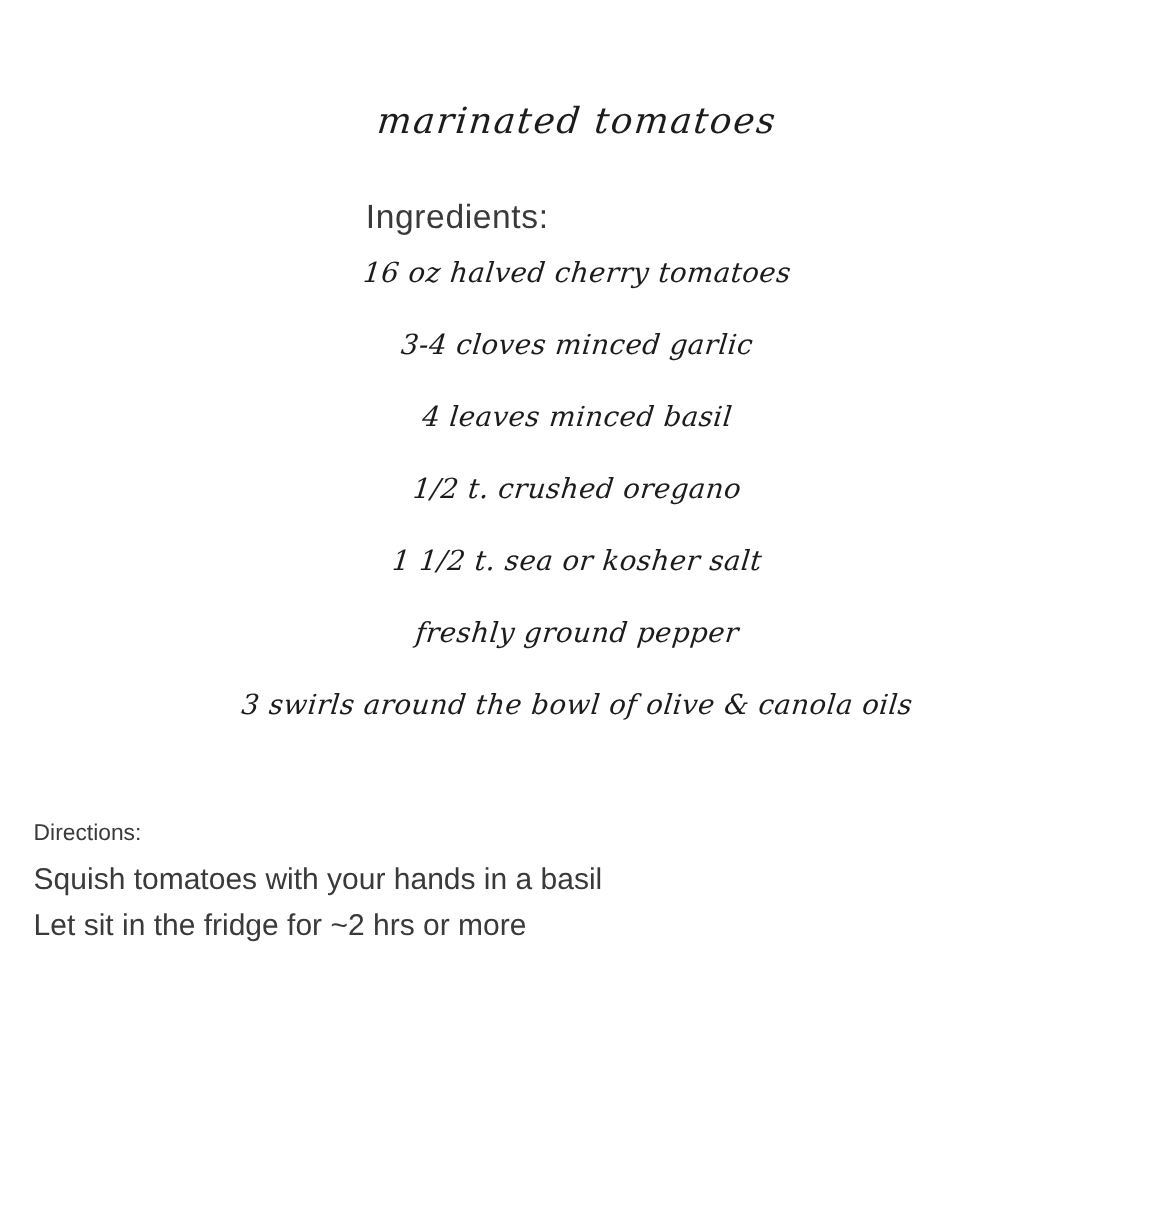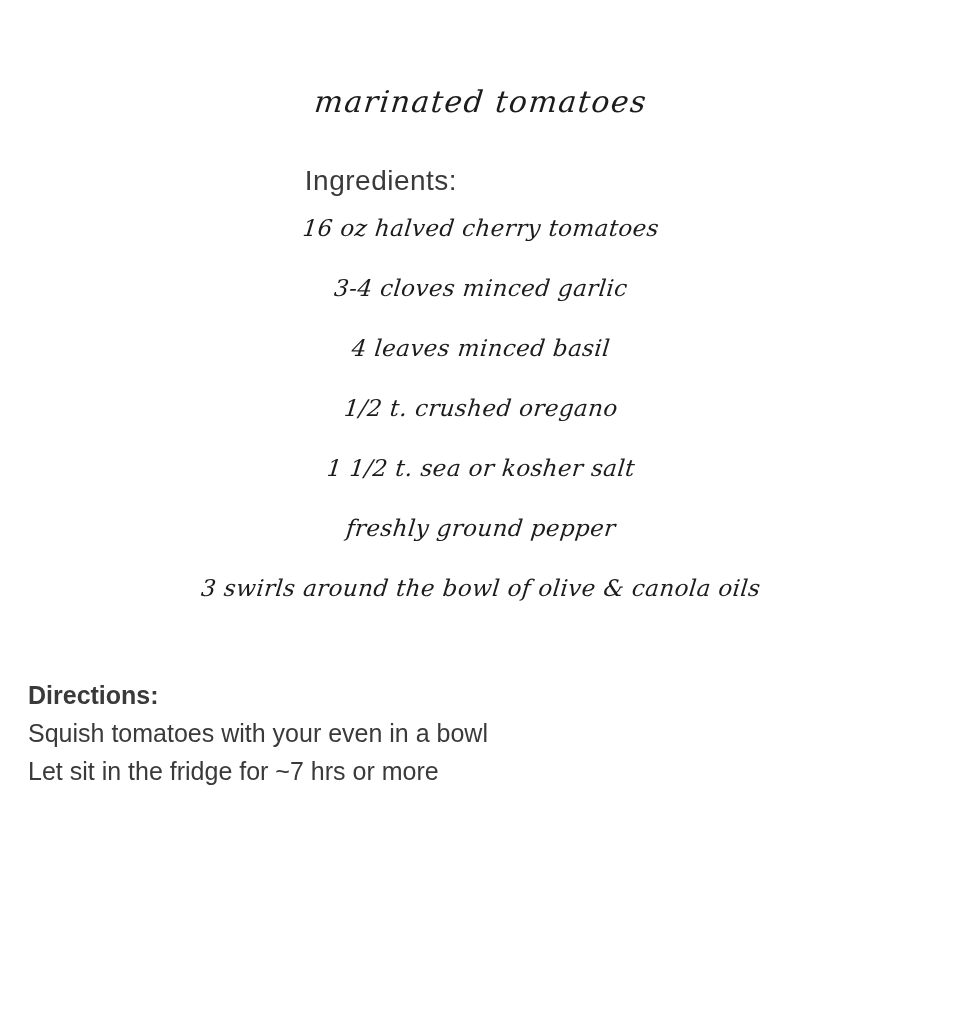--- a/index.html
+++ b/index.html
@@ -78,22 +78,22 @@
 
   .directions-block {
     position: absolute;
     top: 676px;
     left: 28px;
     width: 900px;
   }
 
   .directions-heading {
     font-family: "Liberation Sans", sans-serif;
-    font-weight: 700;
-    font-size: 25px;
+    font-weight: 400;
+    font-size: 19px;
     color: #3a3a3a;
     line-height: 38px;
   }
 
   .directions-list {
     margin: 0;
     padding: 0;
     list-style: none;
   }
 
@@ -121,18 +121,18 @@
     <li class="ingredient-item">4 leaves minced basil</li>
     <li class="ingredient-item">1/2 t. crushed oregano</li>
     <li class="ingredient-item">1 1/2 t. sea or kosher salt</li>
     <li class="ingredient-item">freshly ground pepper</li>
     <li class="ingredient-item">3 swirls around the bowl of olive &amp; canola oils</li>
   </ul>
 
   <div class="directions-block">
     <div class="directions-heading">Directions:</div>
     <ol class="directions-list">
-      <li class="direction-step">Squish tomatoes with your even in a bowl</li>
-      <li class="direction-step">Let sit in the fridge for ~7 hrs or more</li>
+      <li class="direction-step">Squish tomatoes with your hands in a basil</li>
+      <li class="direction-step">Let sit in the fridge for ~2 hrs or more</li>
     </ol>
   </div>
 
 </div>
 
 </body></html>

